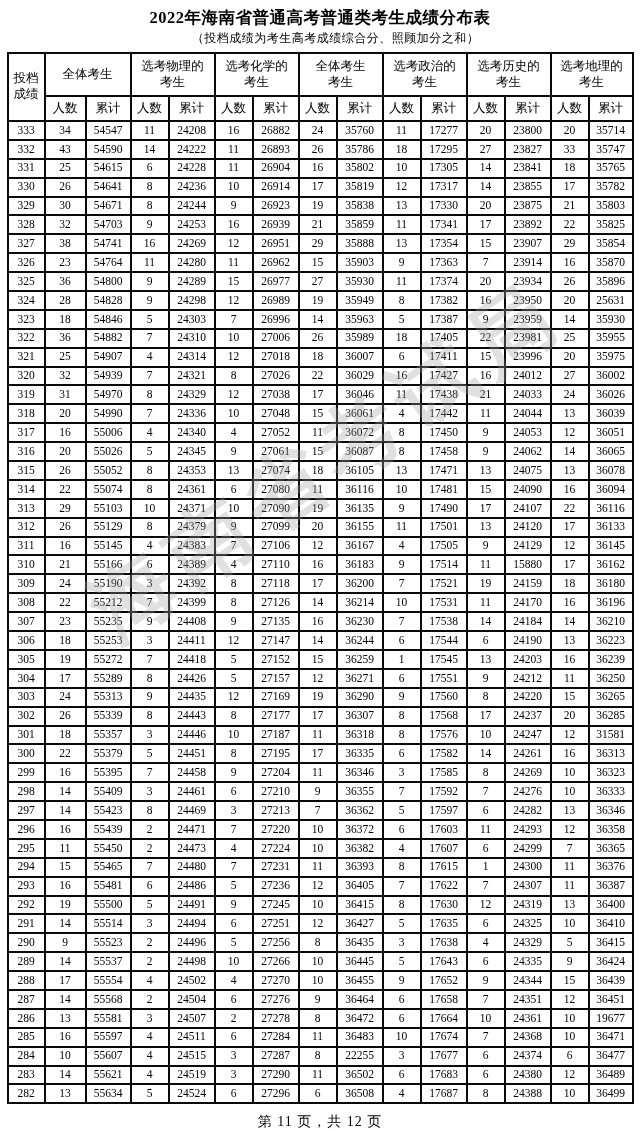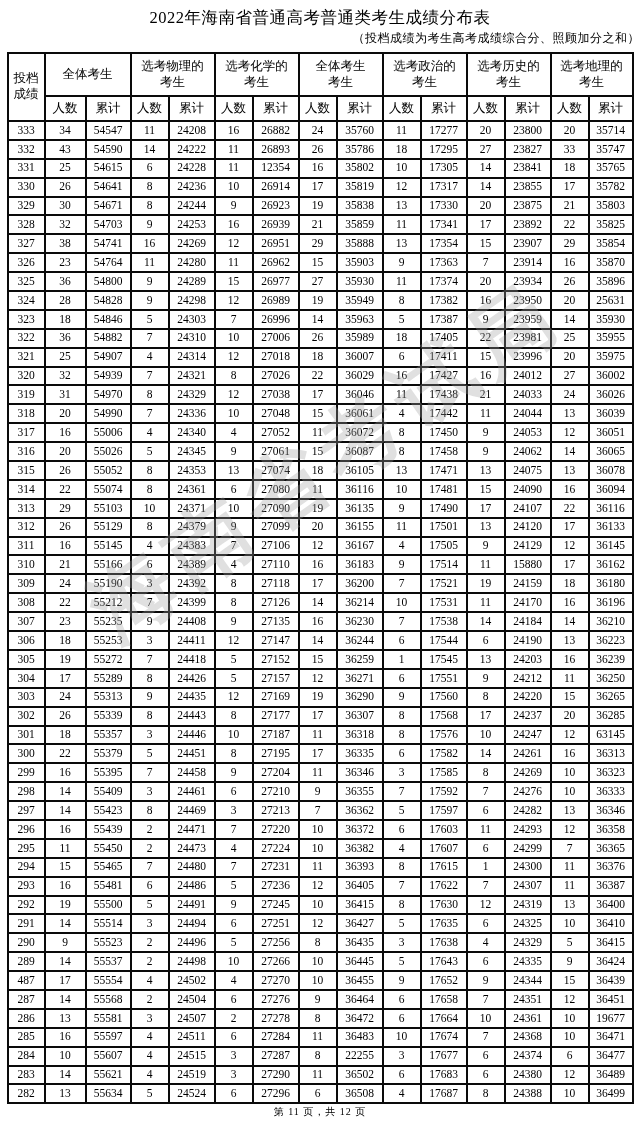--- a/index.html
+++ b/index.html
@@ -3,24 +3,24 @@
 <meta charset="utf-8">
 <style>
   html,body{margin:0;padding:0;}
   body{
     width:640px;height:1130px;background:#ffffff;color:#000;
     font-family:"Liberation Serif","DejaVu Serif",serif;
     -webkit-font-smoothing:antialiased;
   }
   .page{position:relative;width:640px;height:1130px;overflow:hidden;background:#fff;}
   .title{
-    margin:7px 0 1px 0;text-align:center;font-size:16.5px;font-weight:normal;letter-spacing:.5px;
+    margin:7px 0 1px 0;text-align:center;font-size:16.5px;font-weight:bold;letter-spacing:.5px;
   }
   .subtitle{
-    text-align:right;font-size:12px;margin:0 0 5px 0;letter-spacing:.5px;padding-left:31px;
+    text-align:center;font-size:12px;margin:0 0 5px 0;letter-spacing:.5px;padding-left:31px;
   }
   .table-wrap{position:relative;width:628px;margin:0 auto;}
   table.score-table{
     border-collapse:collapse;table-layout:fixed;width:625px;margin:0 auto;
   }
   .score-table th,.score-table td{
     border:2px solid #0a0a0a;text-align:center;vertical-align:middle;
     padding:0;overflow:hidden;font-weight:normal;
   }
   .score-table thead th{font-size:12.5px;line-height:1.25;}
@@ -29,21 +29,21 @@
   th.pre{white-space:pre-line;}
   .score-table tbody td{height:16.9px;font-size:11.5px;line-height:1;}
   .watermark{
     position:absolute;left:40px;top:355px;width:560px;text-align:center;
     font-size:82px;letter-spacing:10px;white-space:nowrap;
     color:rgba(158,158,158,0.32);font-weight:bold;
     transform:rotate(-35deg);transform-origin:center center;
     pointer-events:none;z-index:5;
   }
   .footer{
-    text-align:center;font-size:10px;margin-top:1px;letter-spacing:1px;
+    text-align:center;font-size:14px;margin-top:9px;letter-spacing:1px;
   }
 </style>
 </head>
 <body>
 
 <div class="page">
 
   <h1 class="title">2022年海南省普通高考普通类考生成绩分布表</h1>
   <div class="subtitle">（投档成绩为考生高考成绩综合分、照顾加分之和）</div>
 
@@ -138,21 +138,21 @@
             <td>33</td>
             <td>35747</td>
           </tr>
           <tr>
             <td>331</td>
             <td>25</td>
             <td>54615</td>
             <td>6</td>
             <td>24228</td>
             <td>11</td>
-            <td>12354</td>
+            <td>26904</td>
             <td>16</td>
             <td>35802</td>
             <td>10</td>
             <td>17305</td>
             <td>14</td>
             <td>23841</td>
             <td>18</td>
             <td>35765</td>
           </tr>
           <tr>
@@ -656,21 +656,21 @@
             <td>24446</td>
             <td>10</td>
             <td>27187</td>
             <td>11</td>
             <td>36318</td>
             <td>8</td>
             <td>17576</td>
             <td>10</td>
             <td>24247</td>
             <td>12</td>
-            <td>63145</td>
+            <td>31581</td>
           </tr>
           <tr>
             <td>300</td>
             <td>22</td>
             <td>55379</td>
             <td>5</td>
             <td>24451</td>
             <td>8</td>
             <td>27195</td>
             <td>17</td>
@@ -863,21 +863,21 @@
             <td>10</td>
             <td>36445</td>
             <td>5</td>
             <td>17643</td>
             <td>6</td>
             <td>24335</td>
             <td>9</td>
             <td>36424</td>
           </tr>
           <tr>
-            <td>487</td>
+            <td>288</td>
             <td>17</td>
             <td>55554</td>
             <td>4</td>
             <td>24502</td>
             <td>4</td>
             <td>27270</td>
             <td>10</td>
             <td>36455</td>
             <td>9</td>
             <td>17652</td>

